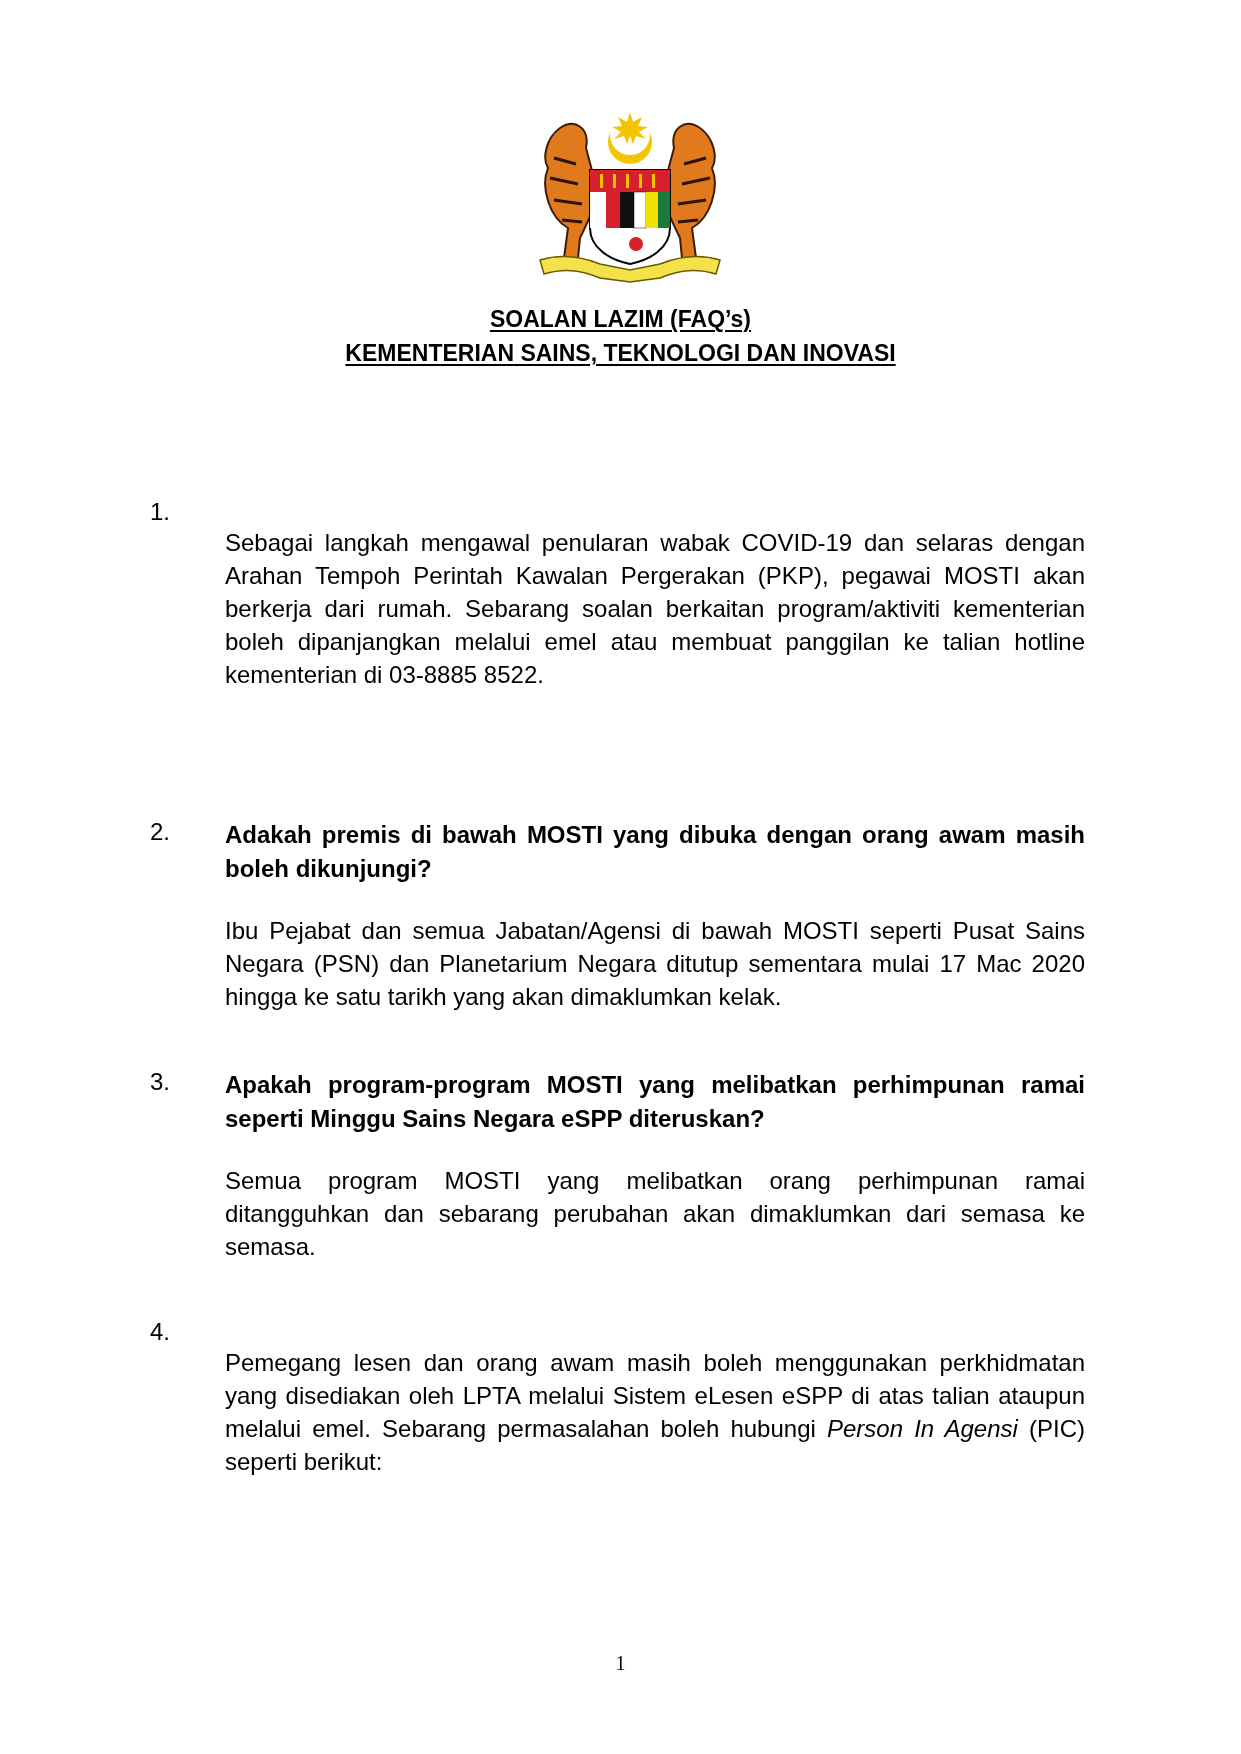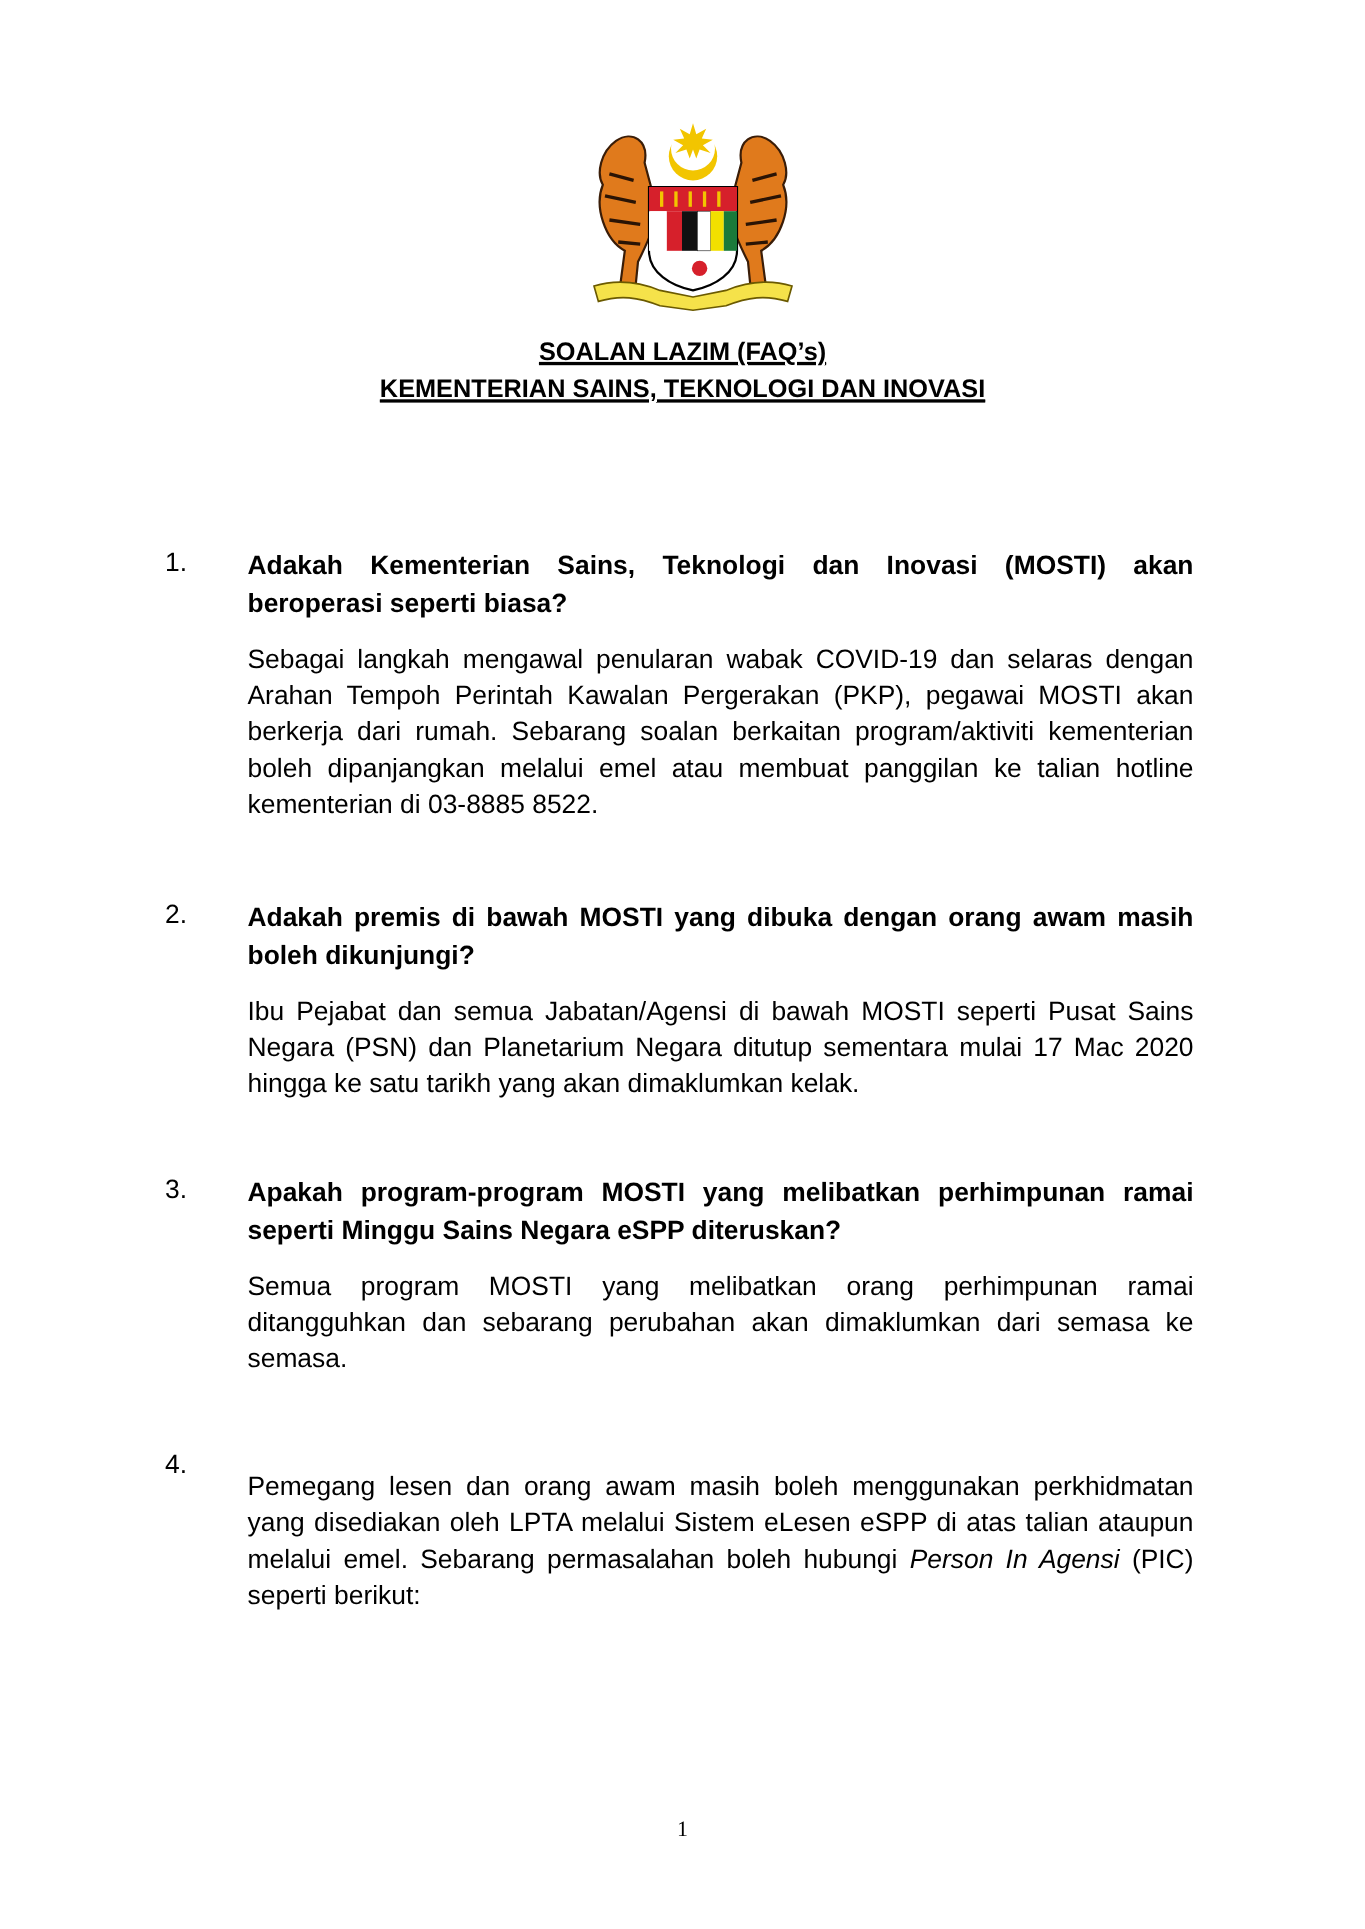--- a/index.html
+++ b/index.html
@@ -3,27 +3,27 @@
 <meta charset="utf-8">
 <style>
   html, body { margin: 0; padding: 0; background: #ffffff; }
   body {
     width: 1241px; height: 1754px; position: relative; overflow: hidden;
     font-family: "Liberation Sans", sans-serif; color: #000;
   }
   .crest { position: absolute; left: 520px; top: 108px; width: 220px; height: 176px; }
   .titles {
     position: absolute; top: 302px; left: 0; width: 1241px; text-align: center;
-    font-weight: bold; font-size: 23px; line-height: 34px; text-decoration: underline;
+    font-weight: bold; font-size: 23px; line-height: 34px;
   }
   .titles div { text-decoration: underline; text-underline-offset: 3px; text-decoration-thickness: 2px; }
   .faq { position: absolute; left: 150px; width: 935px; font-size: 24px; }
   .num { position: absolute; left: 0; top: 0; font-weight: normal; }
   .q { margin-left: 75px; font-weight: bold; line-height: 34px; text-align: justify; text-align-last: left; }
-  .a { margin-left: 75px; margin-top: 17px; line-height: 33px; text-align: justify; text-align-last: left; }
+  .a { margin-left: 75px; margin-top: 28px; line-height: 33px; text-align: justify; text-align-last: left; }
   .pageno {
     position: absolute; top: 1652px; left: 0; width: 1241px; text-align: center;
     font-family: "Liberation Serif", serif; font-size: 20px;
   }
 </style>
 </head>
 <body>
 
 <div class="crest">
   <svg width="220" height="176" viewBox="0 0 220 176">
@@ -68,21 +68,20 @@
   </svg>
 </div>
 
 <div class="titles">
   <div>SOALAN LAZIM (FAQ’s)</div>
   <div>KEMENTERIAN SAINS, TEKNOLOGI DAN INOVASI</div>
 </div>
 
 <div class="faq" style="top:498px;">
   <div class="num">1.</div>
-  <div class="q">Adakah Kementerian Sains, Teknologi dan Inovasi (MOSTI) akan beroperasi seperti biasa?</div>
   <div class="a">Sebagai langkah mengawal penularan wabak COVID-19 dan selaras dengan Arahan Tempoh Perintah Kawalan Pergerakan (PKP), pegawai MOSTI akan berkerja dari rumah. Sebarang soalan berkaitan program/aktiviti kementerian boleh dipanjangkan melalui emel atau membuat panggilan ke talian hotline kementerian di 03-8885 8522.</div>
 </div>
 
 <div class="faq" style="top:818px;">
   <div class="num">2.</div>
   <div class="q">Adakah premis di bawah MOSTI yang dibuka dengan orang awam masih boleh dikunjungi?</div>
   <div class="a">Ibu Pejabat dan semua Jabatan/Agensi di bawah MOSTI seperti Pusat Sains Negara (PSN) dan Planetarium Negara ditutup sementara mulai 17 Mac 2020 hingga ke satu tarikh yang akan dimaklumkan kelak.</div>
 </div>
 
 <div class="faq" style="top:1068px;">

